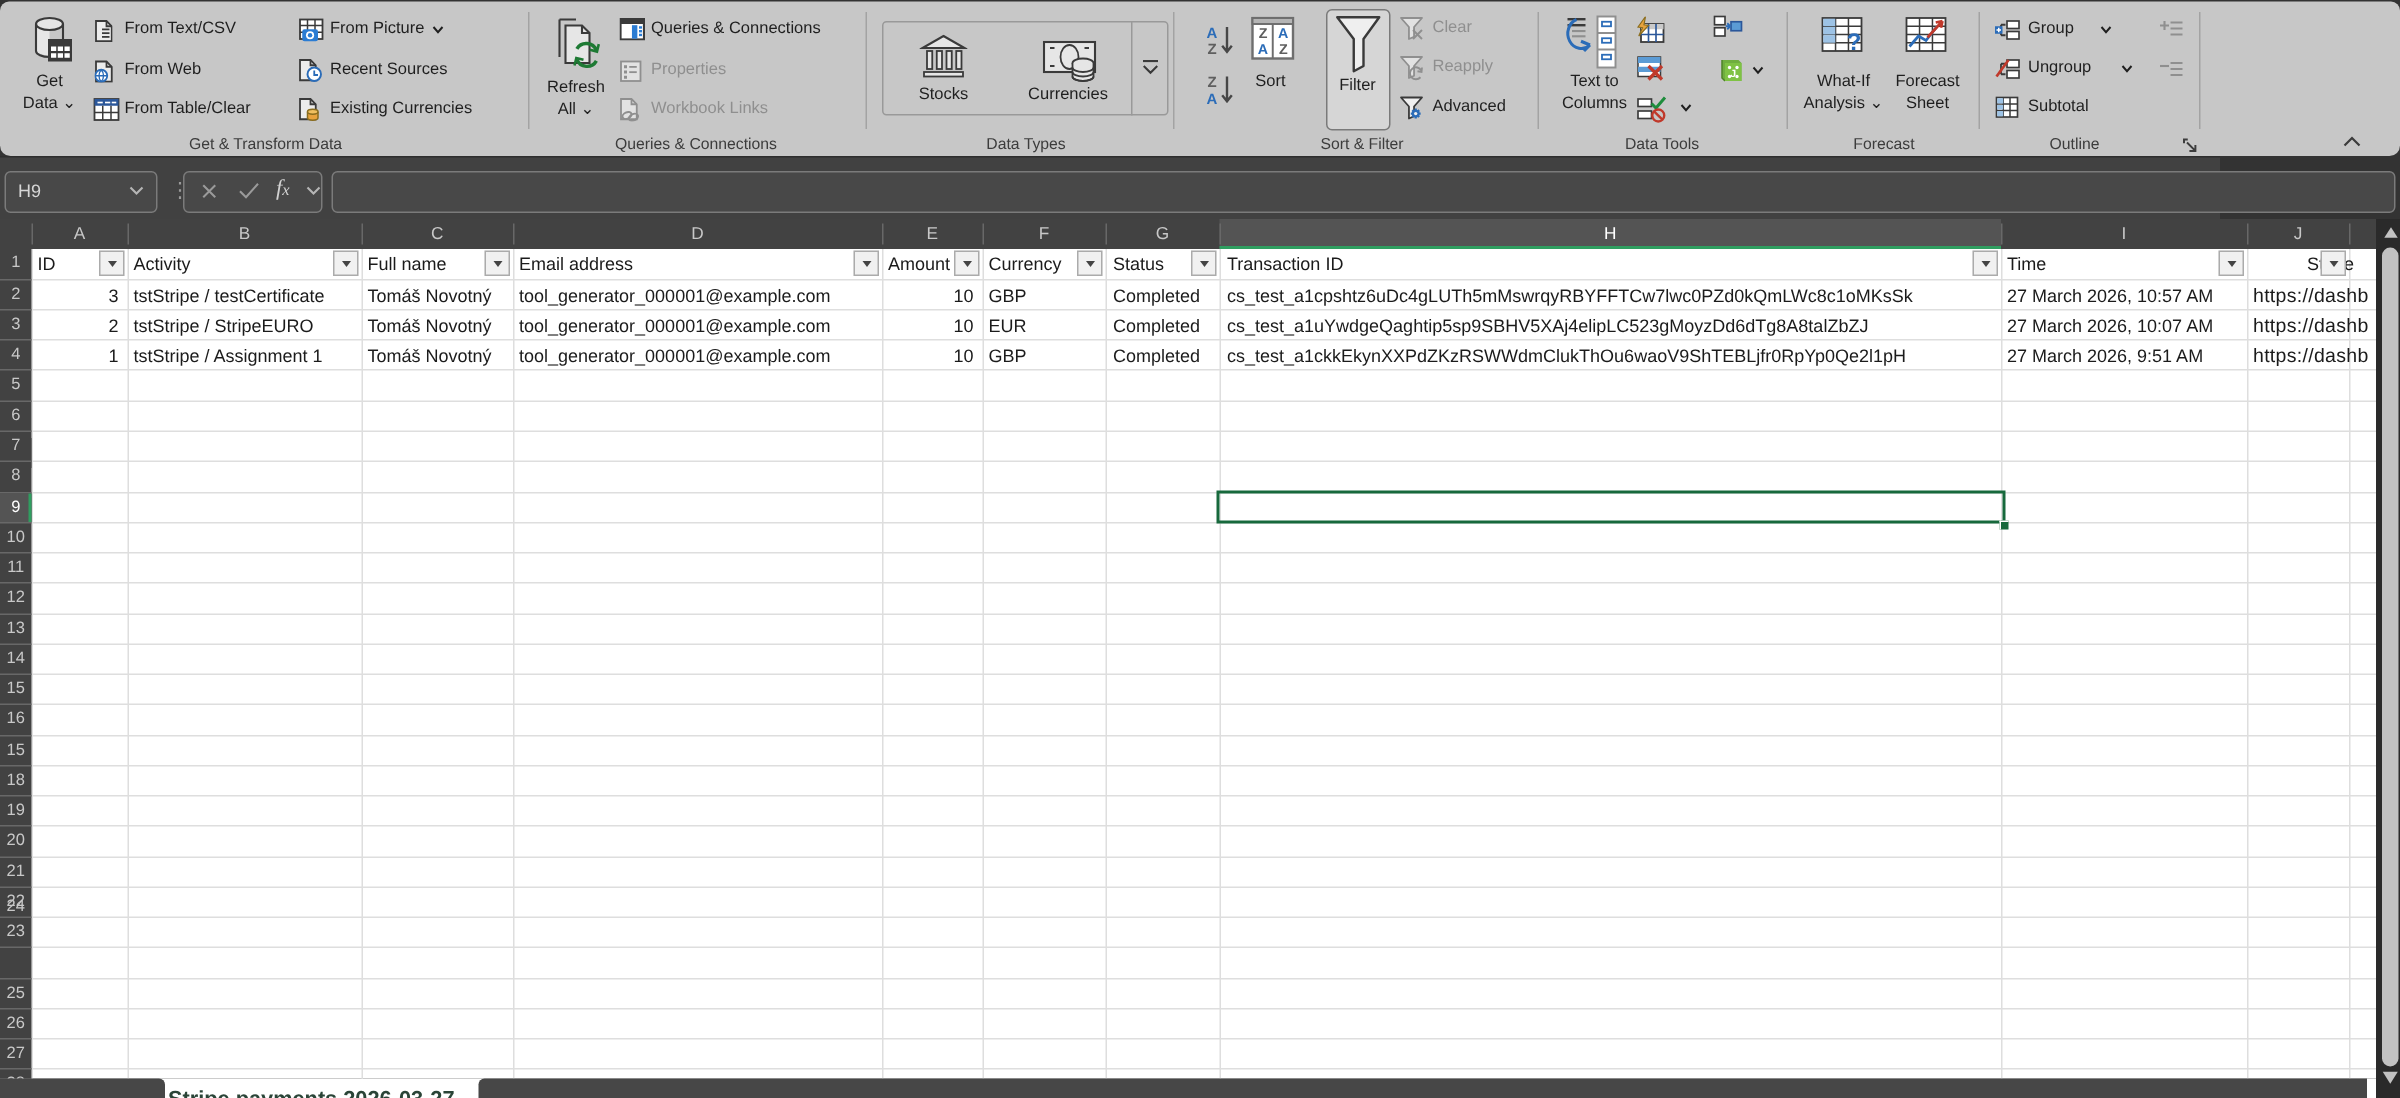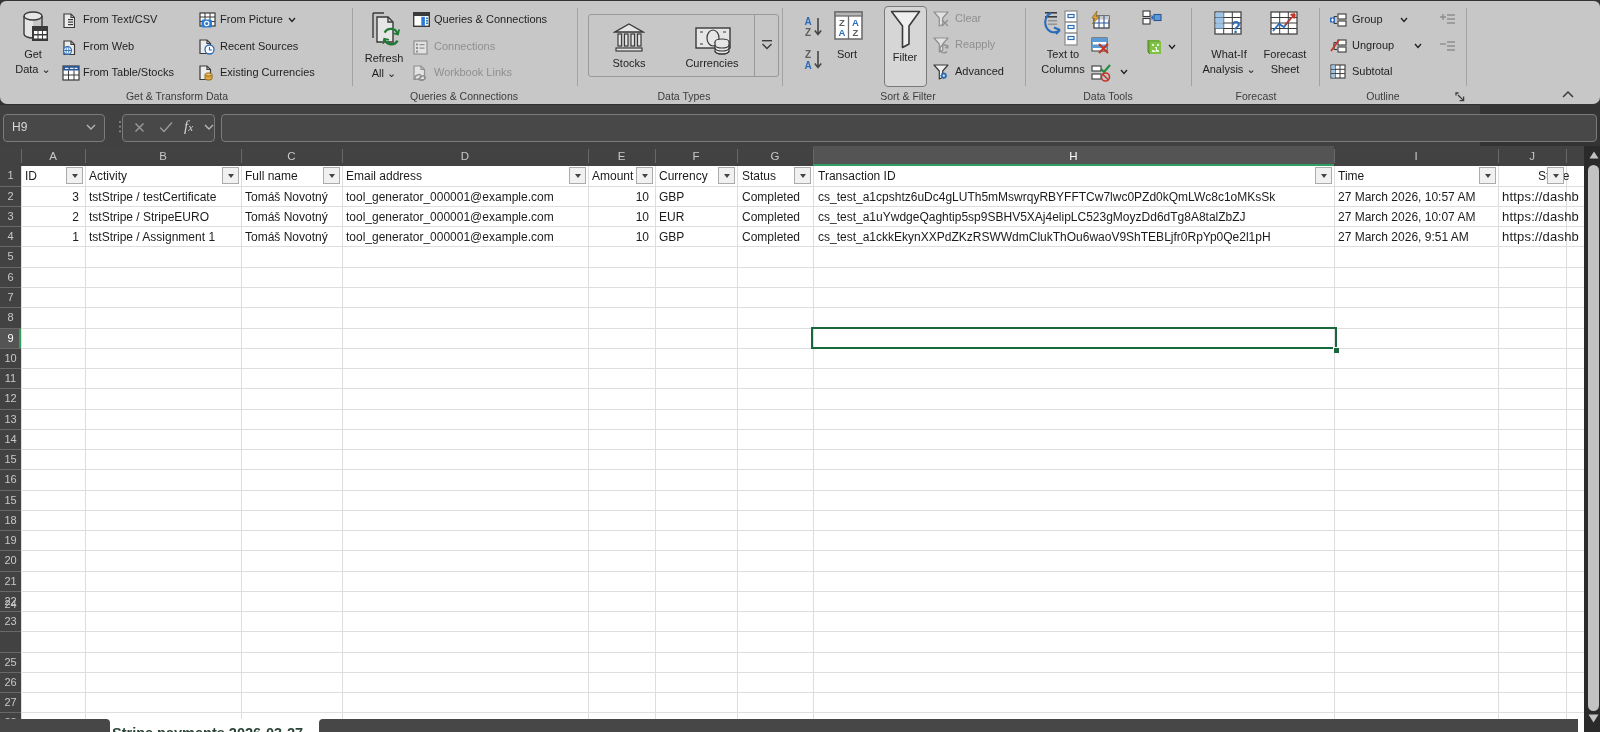--- a/index.html
+++ b/index.html
@@ -76,21 +76,21 @@
       </svg>
       <div class="rtxt" style="left:83px;top:39px;font-size:11px;">From Web</div>
       <svg class="abs" style="left:62px;top:64px;" width="18" height="16" viewBox="0 0 18 16">
         <rect x="1" y="1" width="16" height="14" fill="#fff" stroke="#3a3a3a" stroke-width="1.2"></rect>
         <rect x="1" y="1" width="16" height="4.5" fill="#2b579a"></rect>
         <rect x="3" y="2.8" width="3.5" height="1.1" fill="#fff"></rect>
         <rect x="8" y="2.8" width="3.5" height="1.1" fill="#fff"></rect>
         <rect x="12.5" y="2.8" width="3" height="1.1" fill="#fff"></rect>
         <path d="M1 10 L17 10 M6.5 5.5 L6.5 15 M12 5.5 L12 15" stroke="#3a3a3a" stroke-width="1"></path>
       </svg>
-      <div class="rtxt" style="left:83px;top:65px;font-size:11px;">From Table/Stocks</div>
+      <div class="rtxt" style="left:83px;top:65px;font-size:11px;">From Table/Clear</div>
       <svg class="abs" style="left:199px;top:11px;" width="17" height="16" viewBox="0 0 17 16">
         <rect x="1" y="1" width="15" height="13" fill="#fff" stroke="#3a3a3a" stroke-width="1.2"></rect>
         <path d="M1 5 L16 5 M1 9.5 L16 9.5 M6 1 L6 14 M11 1 L11 14" stroke="#3a3a3a" stroke-width="1"></path>
         <rect x="2.5" y="7.5" width="10.5" height="8" rx="1.5" fill="#2b7cd3"></rect>
         <circle cx="7.7" cy="11.5" r="2.7" fill="#fff"></circle>
         <circle cx="7.7" cy="11.5" r="1.5" fill="#2b7cd3"></circle>
       </svg>
       <div class="rtxt" style="left:220px;top:12px;font-size:11px;">From Picture</div>
       <svg class="abs" style="left:288px;top:16px;" width="8" height="6" viewBox="0 0 8 6">
         <path d="M1 1 L4 4.5 L7 1" stroke="#1f1f1f" stroke-width="1.3" fill="none"></path>
@@ -129,21 +129,21 @@
       </svg>
       <div class="rtxt" style="left:434px;top:12px;font-size:11px;">Queries &amp; Connections</div>
       <svg class="abs" style="left:413px;top:39px;" width="15" height="15" viewBox="0 0 15 15">
         <rect x="1" y="1" width="13" height="13" fill="#e2e2e2" stroke="#8f8f8f" stroke-width="1.2"></rect>
         <rect x="3" y="3.5" width="2" height="2" fill="#8f8f8f"></rect>
         <rect x="3" y="7" width="2" height="2" fill="#8f8f8f"></rect>
         <rect x="3" y="10.5" width="2" height="2" fill="#8f8f8f"></rect>
         <rect x="6.5" y="4" width="5" height="1.2" fill="#8f8f8f"></rect>
         <rect x="6.5" y="7.5" width="5" height="1.2" fill="#8f8f8f"></rect>
       </svg>
-      <div class="rtxt dis" style="left:434px;top:39px;font-size:11px;">Connections</div>
+      <div class="rtxt dis" style="left:434px;top:39px;font-size:11px;">Properties</div>
       <svg class="abs" style="left:413px;top:64px;" width="16" height="16" viewBox="0 0 16 16">
         <path d="M1 1 L8 1 L11.5 4.5 L11.5 14.5 L1 14.5 Z" fill="#e2e2e2" stroke="#8f8f8f" stroke-width="1.2"></path>
         <path d="M8 1 L8 4.5 L11.5 4.5" fill="none" stroke="#8f8f8f" stroke-width="1.2"></path>
         <g stroke="#8f8f8f" stroke-width="1.3" fill="none">
           <ellipse cx="5" cy="12" rx="3.2" ry="2.1" transform="rotate(-25 5 12)"></ellipse>
           <ellipse cx="9.3" cy="13.2" rx="3.2" ry="2.1" transform="rotate(-25 9.3 13.2)"></ellipse>
         </g>
       </svg>
       <div class="rtxt dis" style="left:434px;top:65px;font-size:11px;">Workbook Links</div>
       <div class="abs" style="left:588px;top:13px;width:191px;height:63px;border:1px solid #999;border-radius:3px;"></div>

